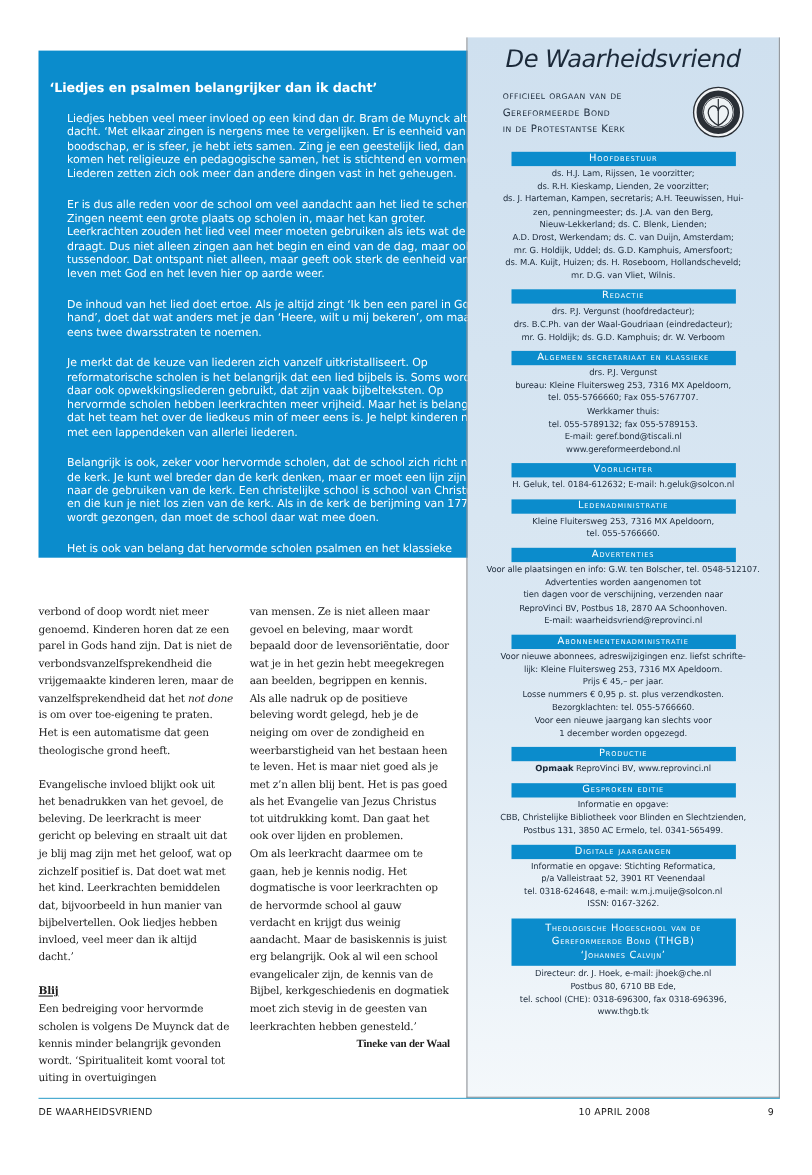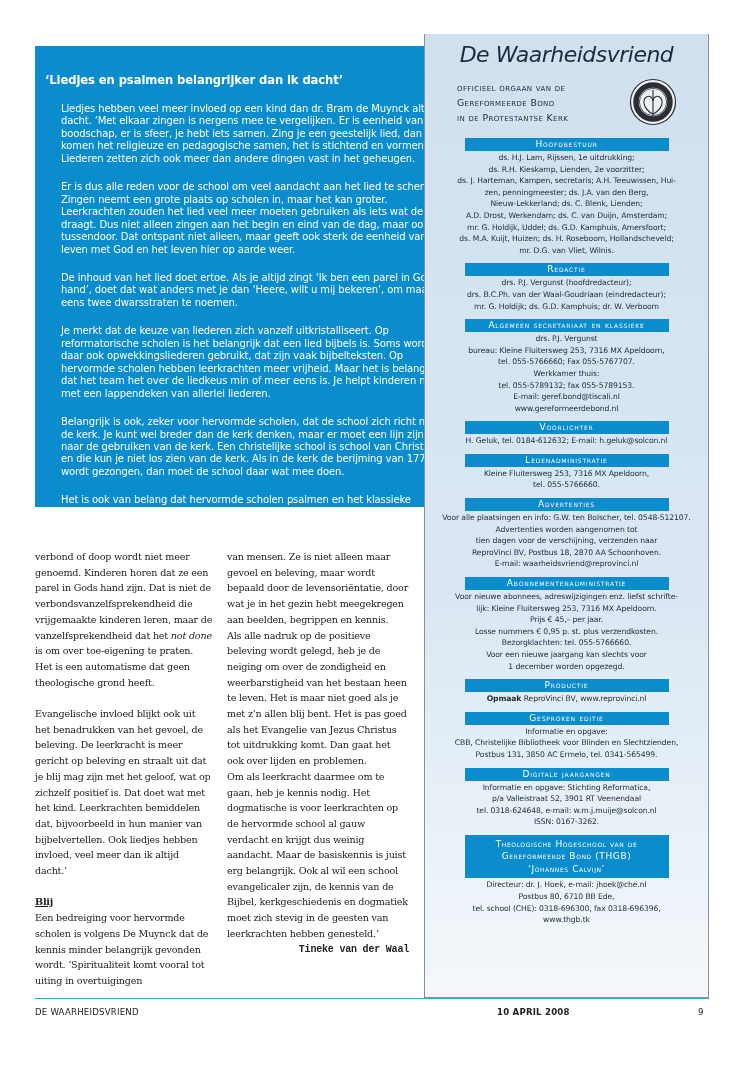--- a/index.html
+++ b/index.html
@@ -9,37 +9,37 @@
   .quote-title { font-family: "DejaVu Sans", sans-serif; font-weight: bold; font-size: 11.6px; line-height: 14px; margin: 0 0 1px 0; letter-spacing: -0.1px; }
   .quote-para { font-size: 10px; line-height: 12.45px; margin: 16px; letter-spacing: -0.12px; }
 
   .col { position: absolute; top: 549px; font-family: "DejaVu Serif", serif; font-size: 9.6px; line-height: 15.7px; color: #222; letter-spacing: -0.2px; }
   .col-left { left: 35px; width: 178px; }
   .col-mid { left: 227px; width: 182px; }
   .col p { margin: 0; }
   .col .gap { height: 15.7px; }
   .col .subhead { font-weight: bold; text-decoration: underline; }
   .col em { font-style: italic; }
-  .byline { font-family: Liberation Mono, monospace; font-weight: bold; text-align: right; font-size: 10px; }
+  .byline { font-family: Liberation Serif, serif; font-weight: bold; text-align: right; font-size: 10px; }
 
   .sidebar { position: absolute; left: 424px; top: 34px; width: 285px; height: 964px; border-left: 1px solid #8a8f96; border-right: 1px solid #8a8f96; border-bottom: 1px solid #8a8f96; background: linear-gradient(to bottom, #cfe0ef 0%, #dbe8f3 60%, #f4f8fb 100%); box-sizing: border-box; padding-top: 6px; text-align: center; }
   .masthead { position: relative; height: 96px; }
   .masthead-title { font-family: "DejaVu Sans", sans-serif; font-style: italic; font-size: 22px; color: #1c2a3a; letter-spacing: -0.5px; margin-top: 2px; }
   .masthead-sub { position: absolute; left: 32px; top: 38px; text-align: left; font-size: 9.3px; line-height: 15px; color: #1c2a3a; letter-spacing: 0.4px; font-variant: small-caps; }
   .logo { position: absolute; left: 204px; top: 36px; width: 48px; height: 48px; }
 
   .sec-head { display: block; margin: 0 auto; width: 204px; background: #0b8ccc; color: #ffffff; font-size: 9px; letter-spacing: 0.8px; font-variant: small-caps; line-height: 13px; height: 13px; }
   .sec-body { font-size: 7.65px; line-height: 11.6px; color: #1c2a3a; margin: 1px 0 7px 0; letter-spacing: -0.1px; }
   .sec-body b { font-weight: bold; }
   .thgb-head { display: block; margin: 4px auto 0 auto; width: 204px; background: #0b8ccc; color: #ffffff; font-size: 9px; letter-spacing: 0.6px; font-variant: small-caps; line-height: 12.5px; padding: 3px 0; }
 
   .footer-rule { position: absolute; left: 35px; top: 998px; width: 674px; height: 1px; background: #3aa4cc; }
   .footer { position: absolute; top: 1007px; font-size: 8.6px; color: #222; letter-spacing: 0.2px; }
   .footer-left { left: 35px; }
-  .footer-date { left: 497px; font-weight: bold; }
+  .footer-date { left: 526px; }
   .footer-page { left: 698px; }
 </style>
 </head>
 <body>
 
 <div class="quote-box">
   <div class="quote-title">‘Liedjes en psalmen belangrijker dan ik dacht’</div>
   <p class="quote-para">Liedjes hebben veel meer invloed op een kind dan dr. Bram de Muynck altijd dacht. ‘Met elkaar zingen is nergens mee te vergelijken. Er is eenheid van boodschap, er is sfeer, je hebt iets samen. Zing je een geestelijk lied, dan komen het religieuze en pedagogische samen, het is stichtend en vormend. Liederen zetten zich ook meer dan andere dingen vast in het geheugen.</p>
   <p class="quote-para">Er is dus alle reden voor de school om veel aandacht aan het lied te schenken. Zingen neemt een grote plaats op scholen in, maar het kan groter. Leerkrachten zouden het lied veel meer moeten gebruiken als iets wat de dag draagt. Dus niet alleen zingen aan het begin en eind van de dag, maar ook tussendoor. Dat ontspant niet alleen, maar geeft ook sterk de eenheid van het leven met God en het leven hier op aarde weer.</p>
   <p class="quote-para">De inhoud van het lied doet ertoe. Als je altijd zingt ‘Ik ben een parel in Gods hand’, doet dat wat anders met je dan ‘Heere, wilt u mij bekeren’, om maar eens twee dwarsstraten te noemen.</p>
@@ -78,21 +78,21 @@
       <circle cx="24" cy="24" r="13.6" fill="#eef2f5" stroke="#2a2f36" stroke-width="0.8"></circle>
       <path d="M24 12 L24 37" stroke="#2a2f36" stroke-width="1.1"></path>
       <path d="M24 36 C14 31 13 22 17.5 19 C20.5 17 24 19.5 24 23" fill="none" stroke="#2a2f36" stroke-width="1.1"></path>
       <path d="M24 36 C34 31 35 22 30.5 19 C27.5 17 24 19.5 24 23" fill="none" stroke="#2a2f36" stroke-width="1.1"></path>
     </svg>
   </div>
 
   <div>
     <div class="sec-head">Hoofdbestuur</div>
     <div class="sec-body">
-      <div>ds. H.J. Lam, Rijssen, 1e uitdrukking;</div>
+      <div>ds. H.J. Lam, Rijssen, 1e voorzitter;</div>
       <div>ds. R.H. Kieskamp, Lienden, 2e voorzitter;</div>
       <div>ds. J. Harteman, Kampen, secretaris; A.H. Teeuwissen, Hui-</div>
       <div>zen, penningmeester; ds. J.A. van den Berg,</div>
       <div>Nieuw-Lekkerland; ds. C. Blenk, Lienden;</div>
       <div>A.D. Drost, Werkendam; ds. C. van Duijn, Amsterdam;</div>
       <div>mr. G. Holdijk, Uddel; ds. G.D. Kamphuis, Amersfoort;</div>
       <div>ds. M.A. Kuijt, Huizen; ds. H. Roseboom, Hollandscheveld;</div>
       <div>mr. D.G. van Vliet, Wilnis.</div>
     </div>
   </div>

